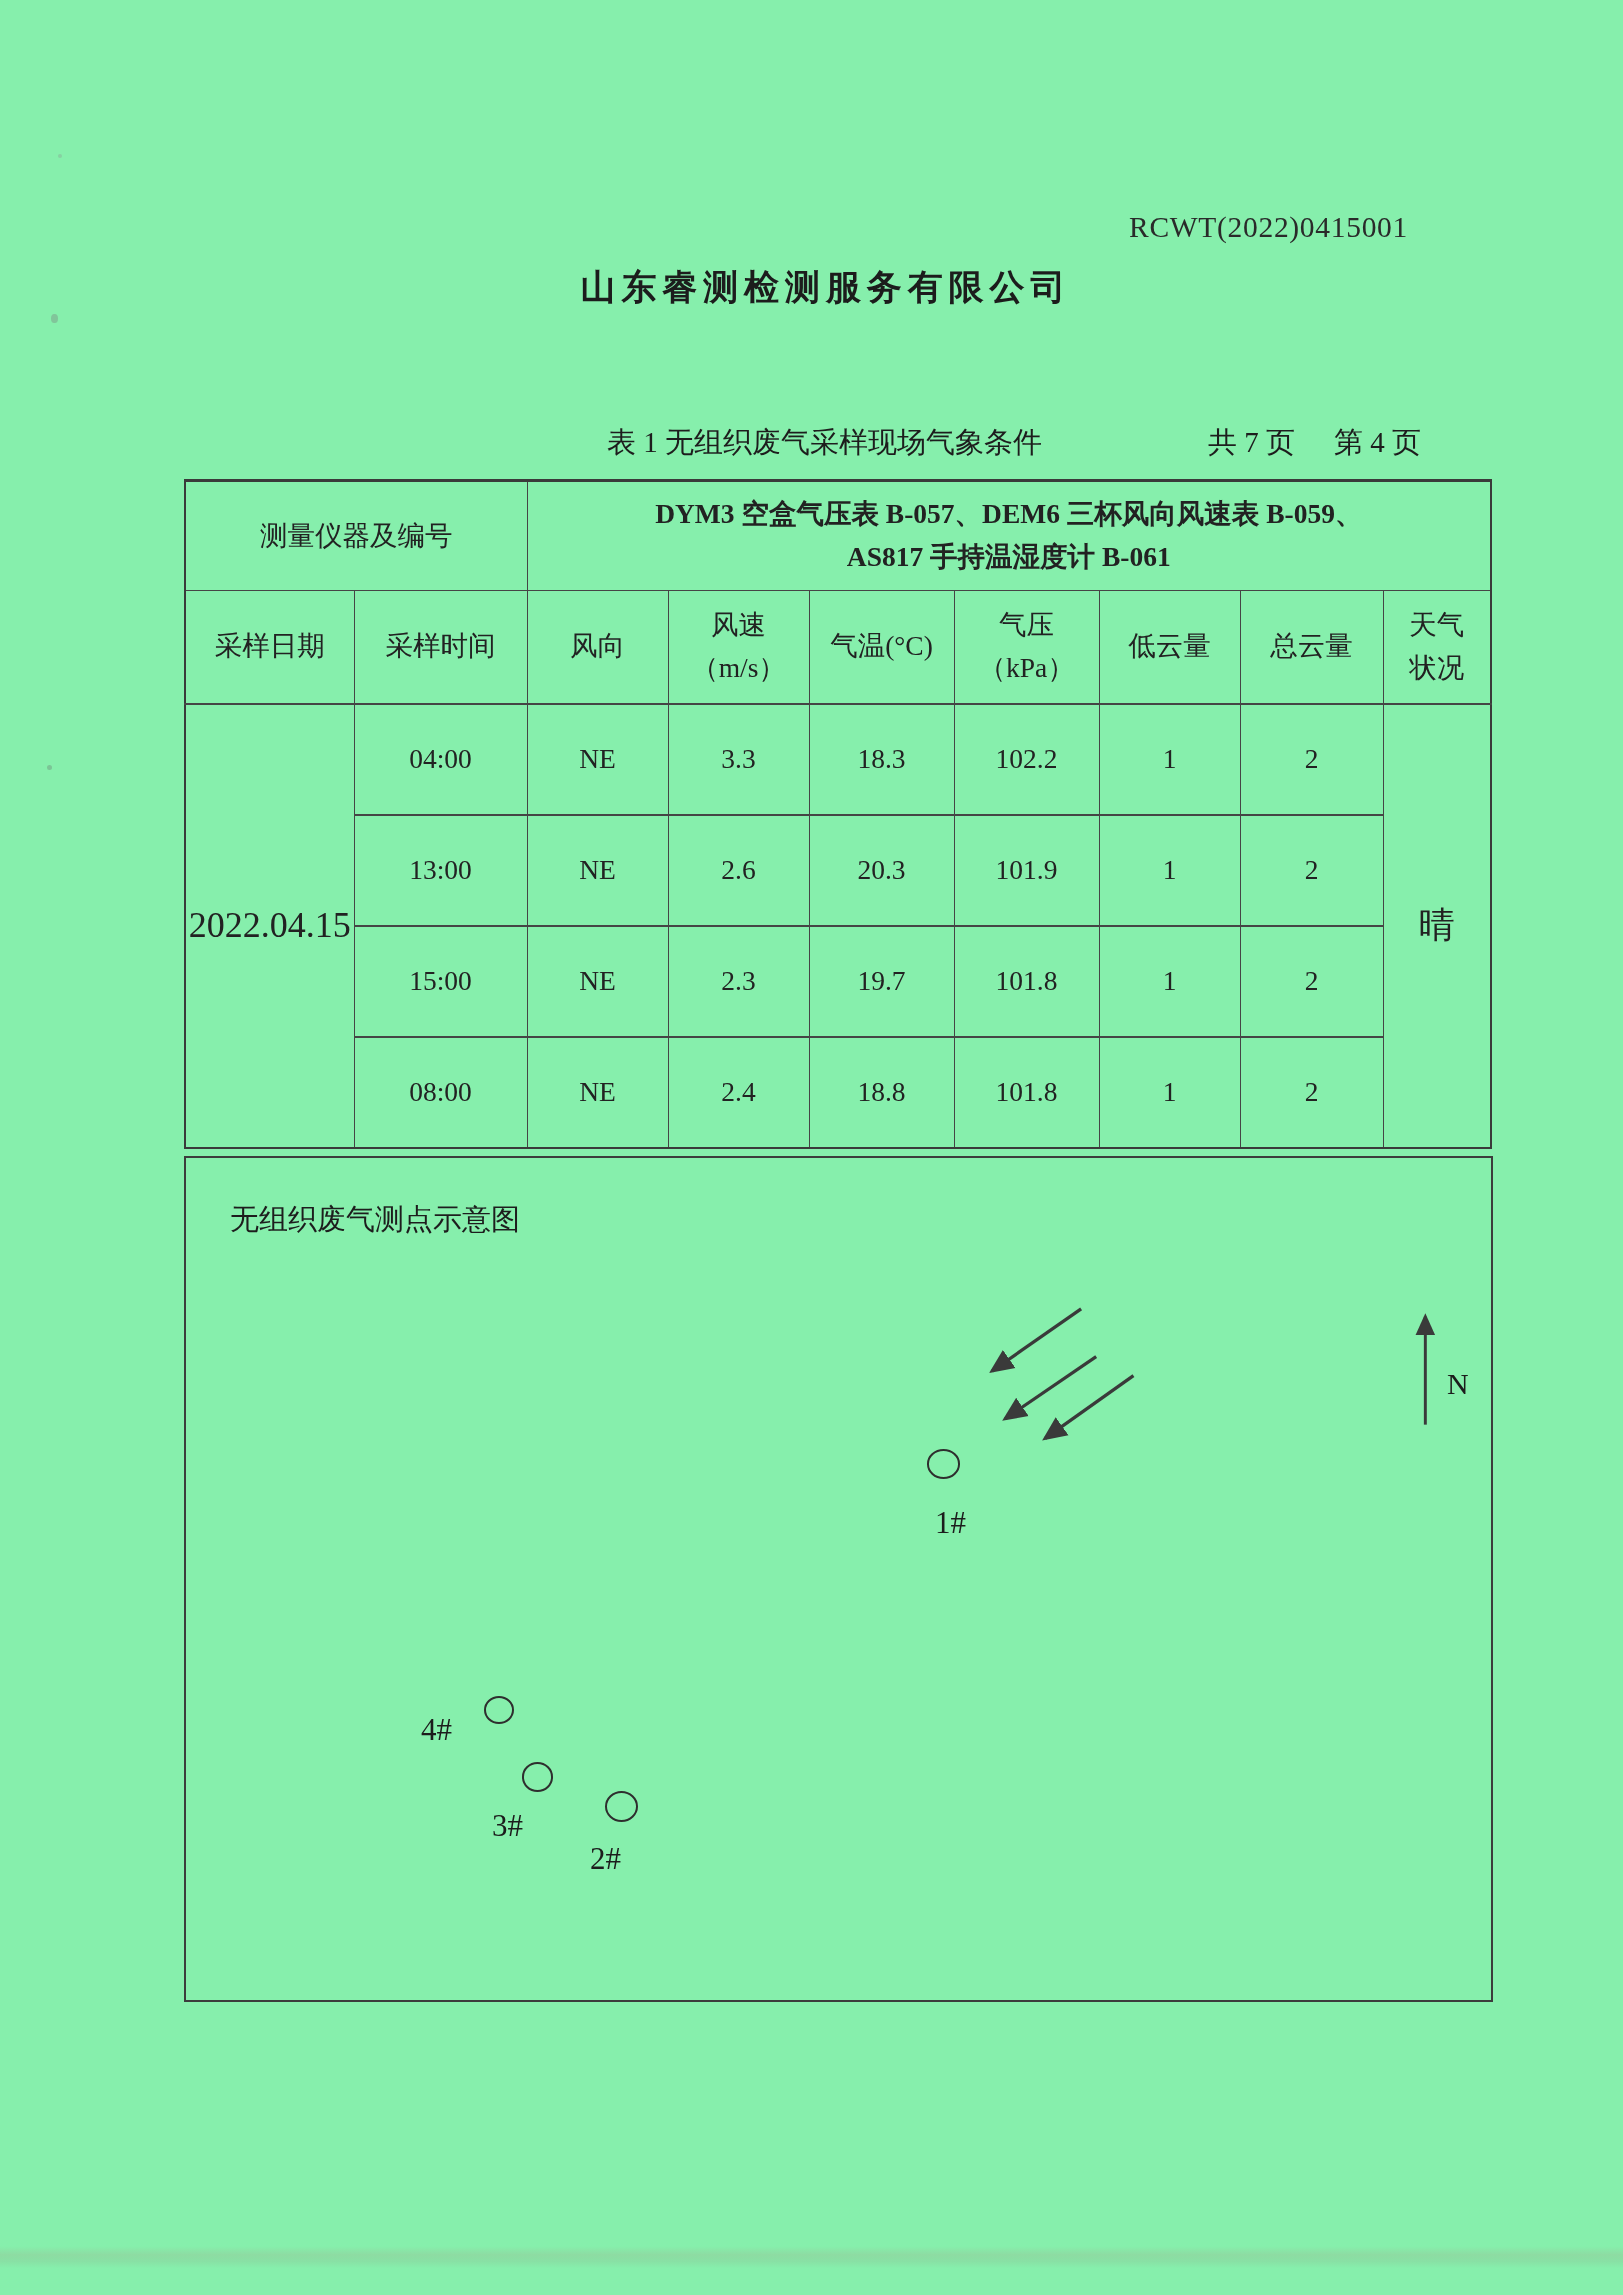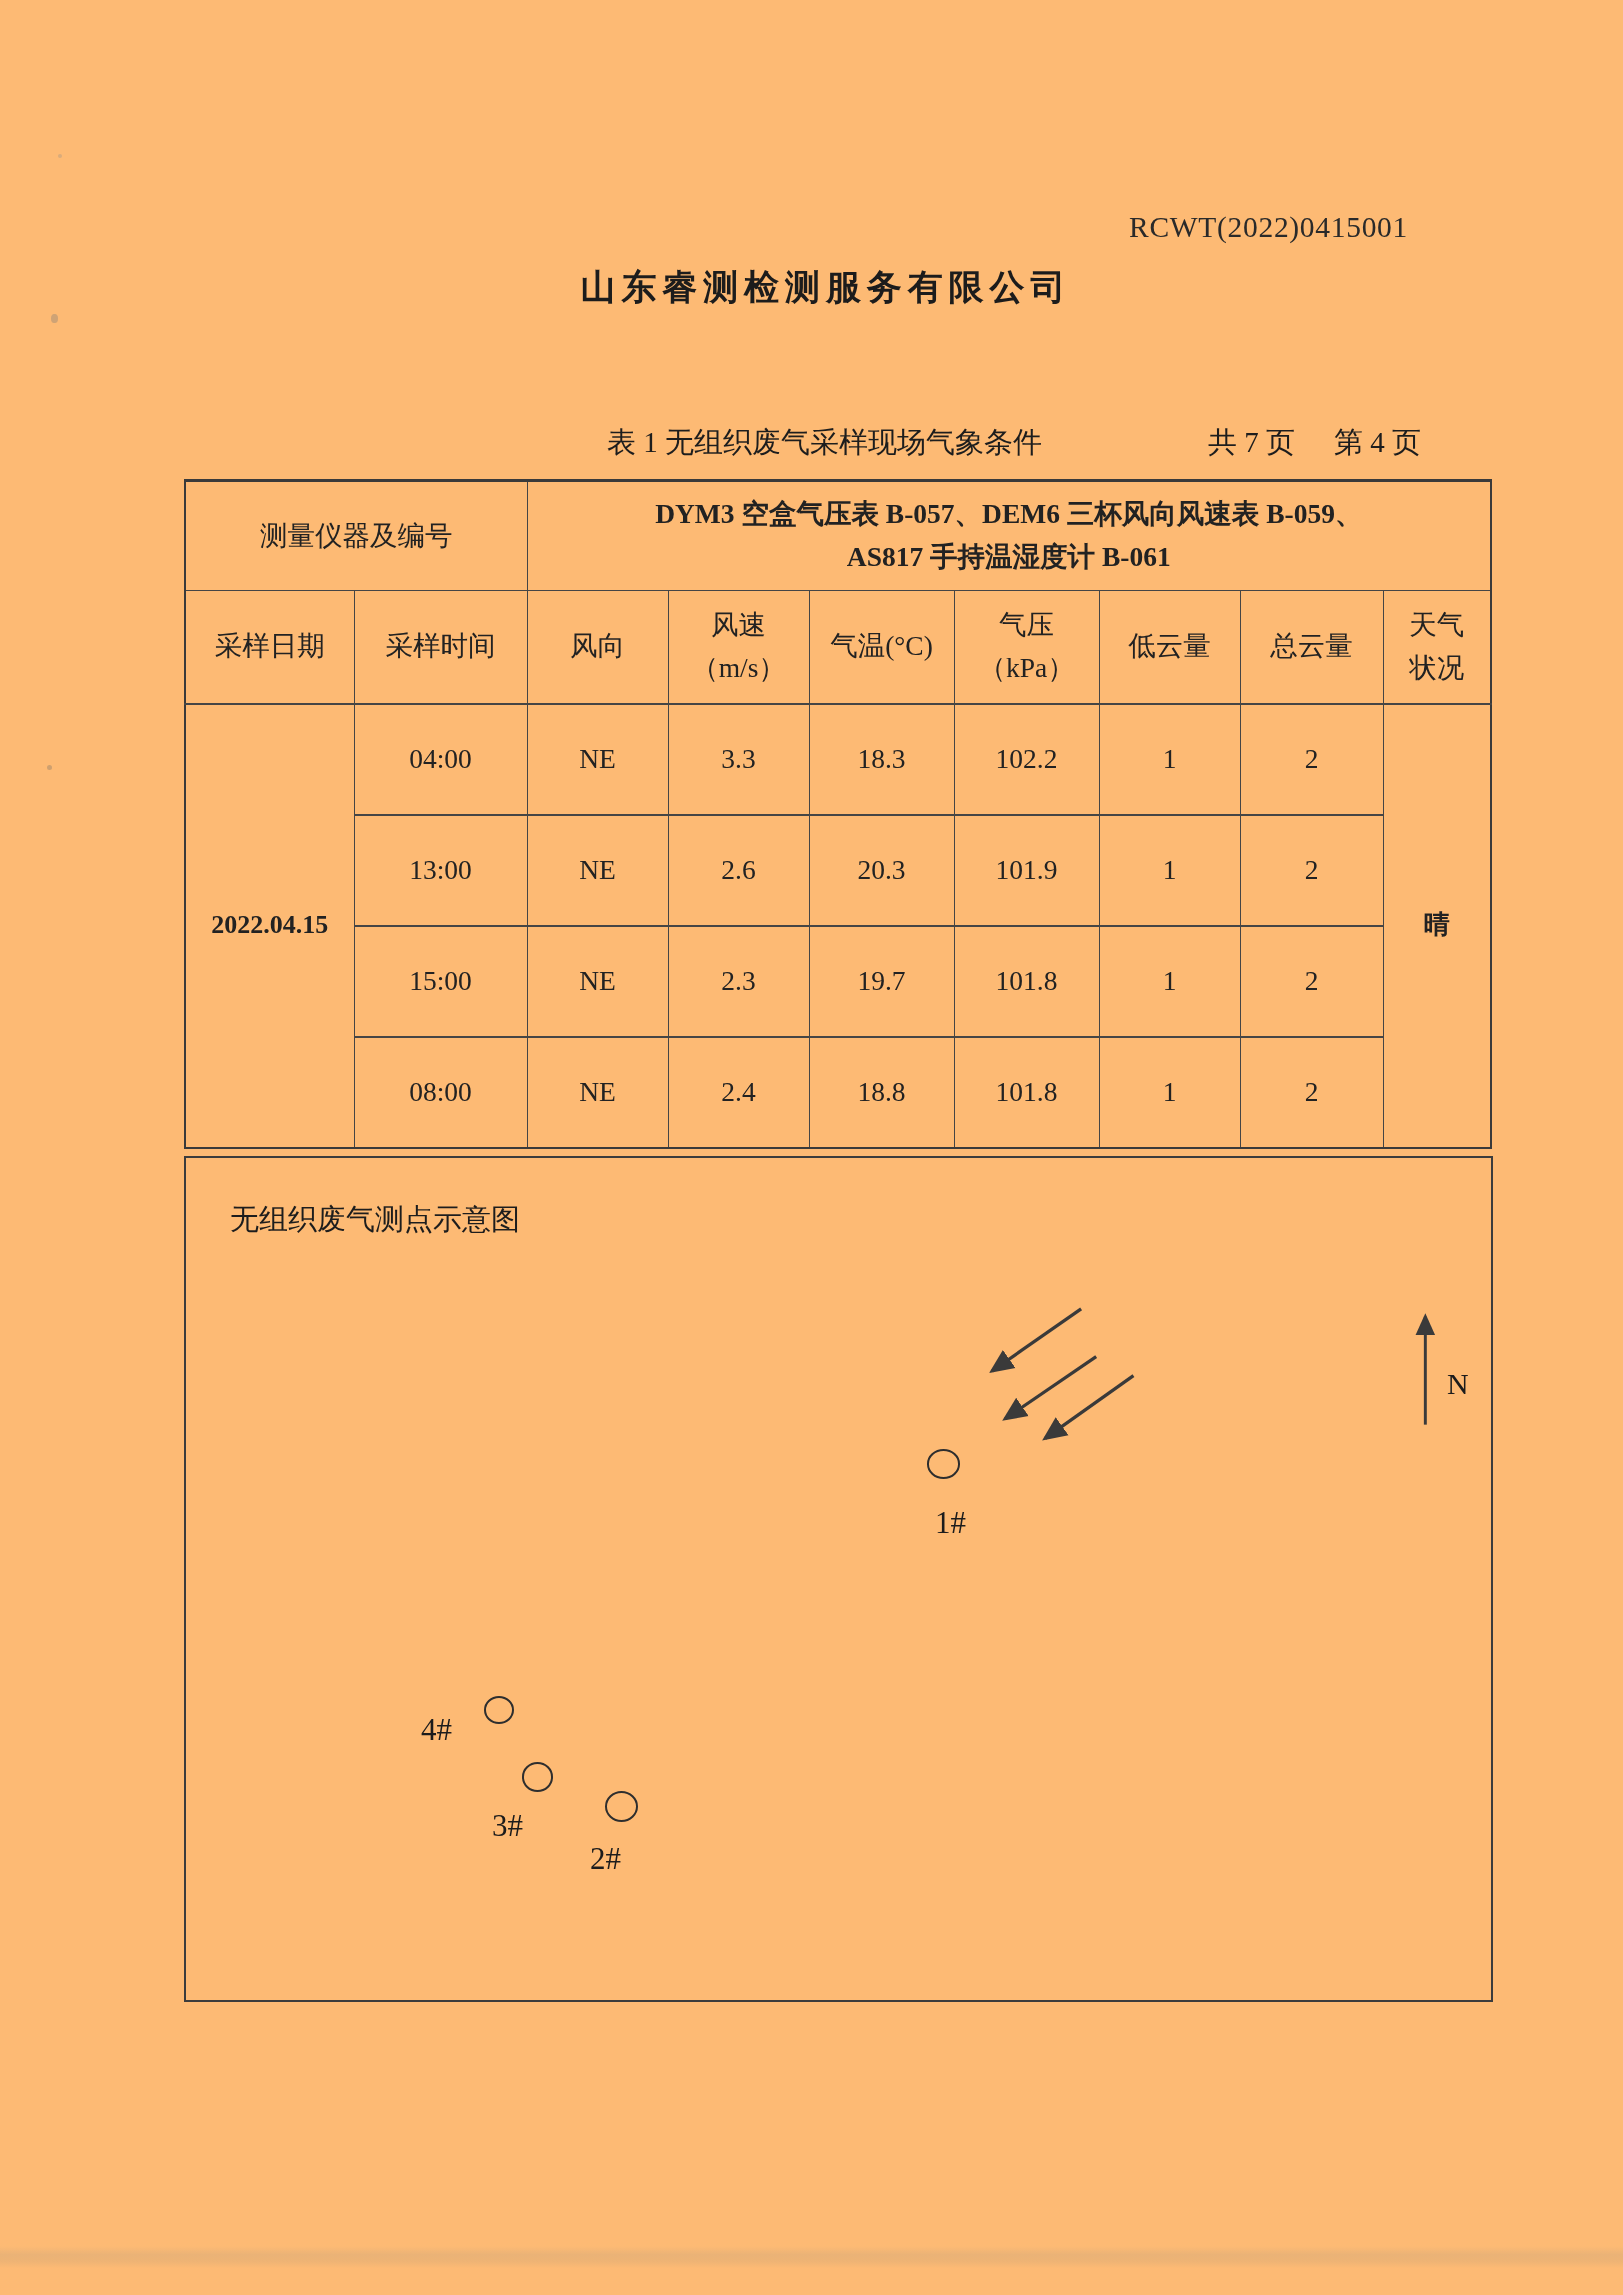--- a/index.html
+++ b/index.html
@@ -1,19 +1,19 @@
 <!DOCTYPE html>
 <html style="font-size:10.5px"><head>
 <meta charset="utf-8">
 <style>
   html,body{margin:0;padding:0;background:#ffffff;}
   .page{
     position:relative;
     width:1623px;height:2295px;
-    background:#fdba74;
+    background:#86efac;
     font-family:"Liberation Serif","DejaVu Serif",serif;
     color:#1f1f1f;
     overflow:hidden;
   }
   .abs{position:absolute;}
 
   
   .report-no{left:1129px;top:211px;font-size:29.5px;letter-spacing:0.7px;color:#2a2a2a;}
   .company{left:50%;top:264px;transform:translateX(-50%);margin-left:14.4px;
     font-size:35px;font-weight:700;letter-spacing:5.9px;color:#1c1c1c;white-space:nowrap;}
@@ -32,21 +32,21 @@
   }
   table.met td{
     border:1.3px solid #454545;
     text-align:center;vertical-align:middle;
     padding:0;line-height:1.55;
     overflow:hidden;
   }
   table.met{border:2px solid #3a3a3a;border-top-width:3.3px;}
   tr.data-row td{border-top-width:2px;}
   .instr-cell{line-height:1.85;font-weight:bold;}
-  .date-cell,.weather-cell{font-size:26px;font-weight:bold;}
+  .date-cell,.weather-cell{font-size:36px;}
 
   
   .diagram-frame{
     left:184px;top:1156px;width:1309px;height:846px;
     border:2px solid #3c3c3c;box-sizing:border-box;
   }
   .diagram-title{left:230px;top:1200px;font-size:29px;color:#1d1d1d;white-space:nowrap;}
   .factory-rect{
     left:571px;top:1494px;width:338px;height:258px;
     border:2.6px solid #333;box-sizing:border-box;

